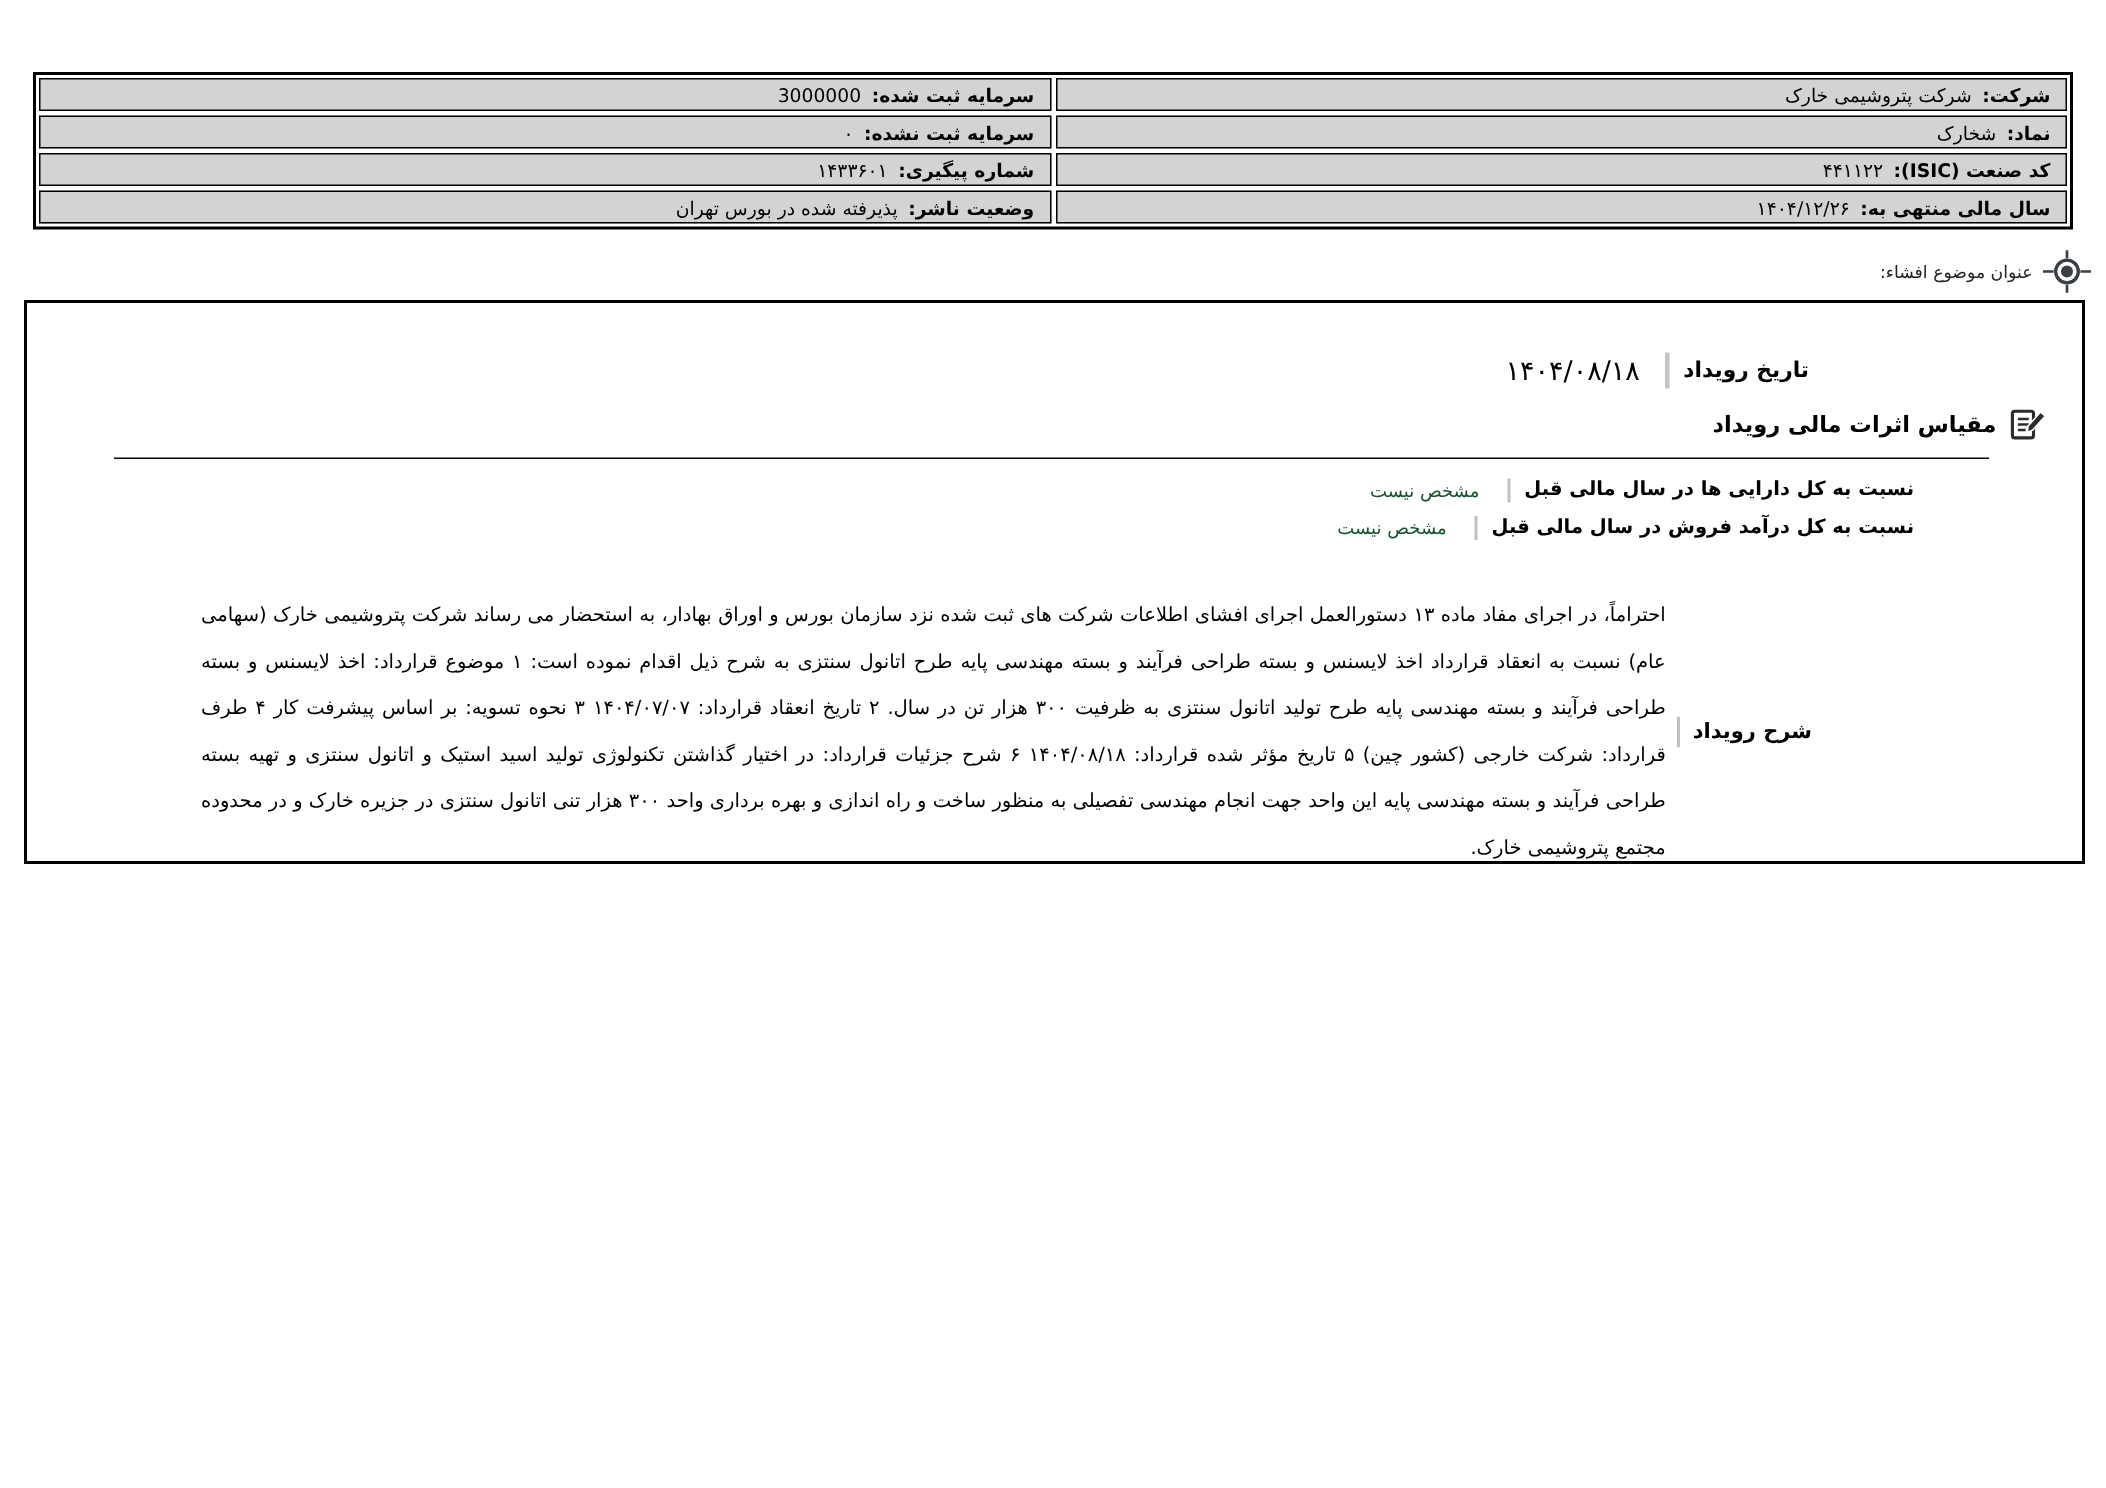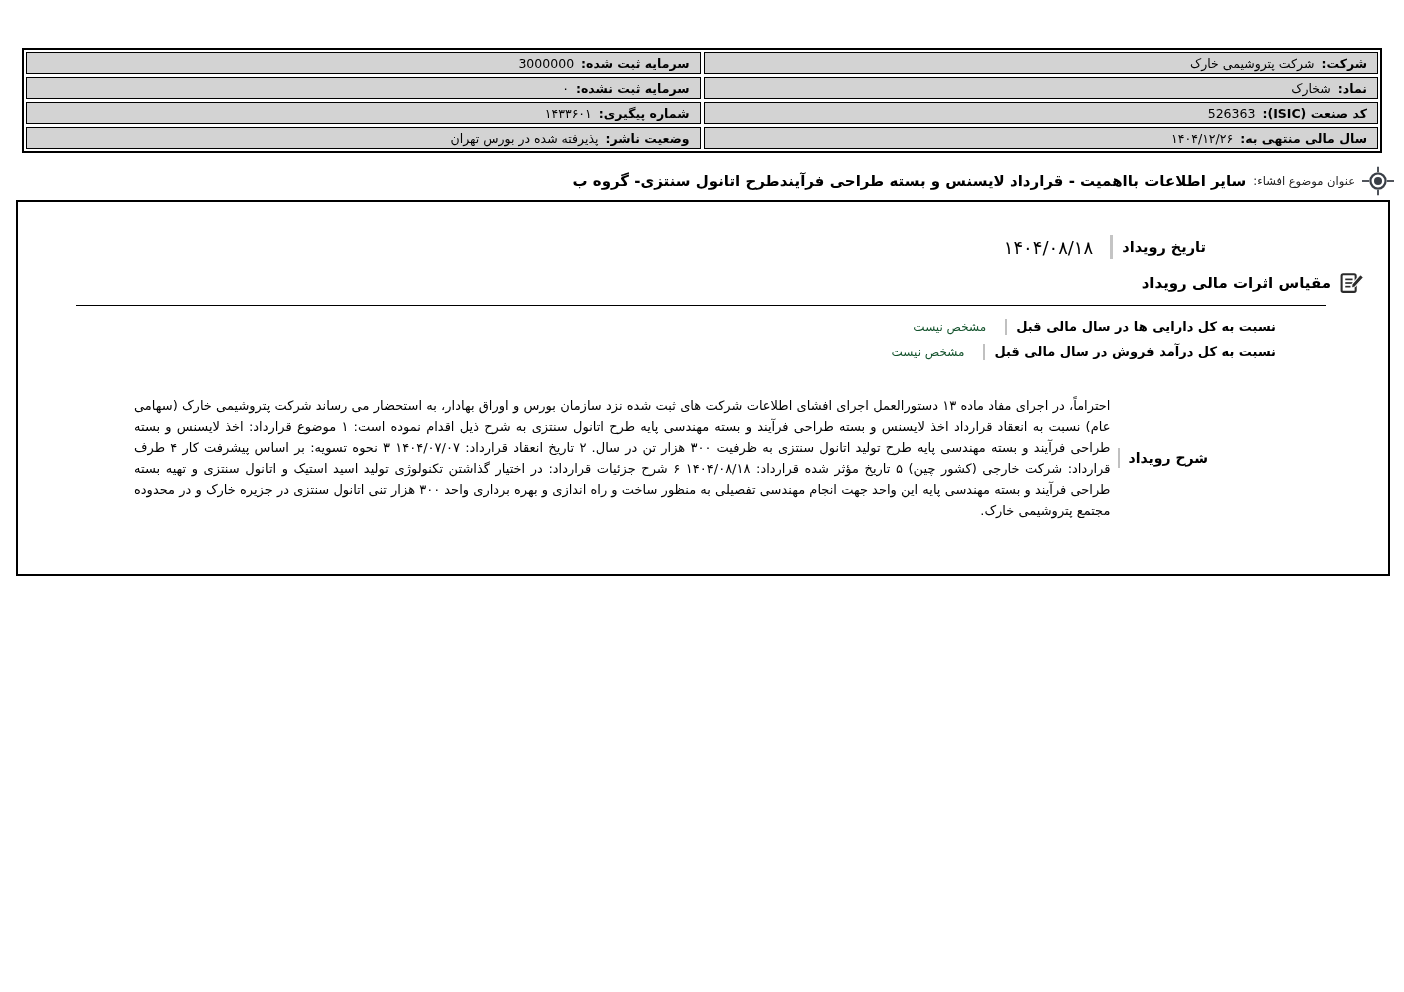--- a/index.html
+++ b/index.html
@@ -48,21 +48,21 @@
 
   .ratio-row { margin-right:112px; height:25px; display:flex; align-items:center; }
   .ratio-label { font-weight:bold; font-size:13px; white-space:nowrap; }
   .ratio-sep { width:2px; height:16px; background:#c0c0c0; margin:0 9px; }
   .ratio-value { font-size:12px; margin-right:10px; color:#14532d; }
 
   .desc-row { margin-top:18px; margin-right:180px; display:flex; align-items:center; }
   .desc-label { font-weight:bold; font-size:14px; white-space:nowrap; }
   .desc-sep { width:2px; height:20px; background:#c0c0c0; margin:0 8px; }
   .desc-text {
-    flex:1; margin-left:116px; font-size:13px; line-height:21px;
+    flex:1; margin-left:116px; font-size:13px; line-height:31px;
     text-align:justify; direction:rtl;
   }
   .icon { flex:0 0 auto; display:flex; align-items:center; }
 </style>
 </head>
 <body>
 
 <div class="header-table">
   <div class="cell">
     <span class="lbl">شرکت:</span>
@@ -77,21 +77,21 @@
     <span class="lbl">نماد:</span>
     <span class="val">شخارک</span>
   </div>
   <div class="cell">
     <span class="lbl">سرمایه ثبت نشده:</span>
     <span class="val">۰</span>
   </div>
 
   <div class="cell">
     <span class="lbl">کد صنعت (ISIC):</span>
-    <span class="val">526363</span>
+    <span class="val">۴۴۱۱۲۲</span>
   </div>
   <div class="cell">
     <span class="lbl">شماره پیگیری:</span>
     <span class="val">۱۴۳۳۶۰۱</span>
   </div>
 
   <div class="cell">
     <span class="lbl">سال مالی منتهی به:</span>
     <span class="val">۱۴۰۴/۱۲/۲۶</span>
   </div>
@@ -106,21 +106,20 @@
     <svg width="32" height="32" viewBox="0 0 36 36" aria-hidden="true">
       <line x1="18" y1="2" x2="18" y2="8" stroke="#3a3f47" stroke-width="2"></line>
       <line x1="18" y1="28" x2="18" y2="34" stroke="#3a3f47" stroke-width="2"></line>
       <line x1="0" y1="18" x2="8" y2="18" stroke="#3a3f47" stroke-width="2"></line>
       <line x1="28" y1="18" x2="36" y2="18" stroke="#3a3f47" stroke-width="2"></line>
       <circle cx="18" cy="18" r="8.5" fill="#ffffff" stroke="#3a3f47" stroke-width="2.5"></circle>
       <circle cx="18" cy="18" r="4.5" fill="#3a3f47"></circle>
     </svg>
   </span>
   <span class="title-prefix">عنوان موضوع افشاء:</span>
-  <span class="title-text">سایر اطلاعات بااهمیت - قرارداد لایسنس و بسته طراحی فرآیندطرح اتانول سنتزی- گروه ب</span>
 </div>
 
 <div class="main-box">
 
   <div class="date-row">
     <span class="date-label">تاریخ رویداد</span>
     <span class="vsep"></span>
     <span class="date-value">۱۴۰۴/۰۸/۱۸</span>
   </div>
 

